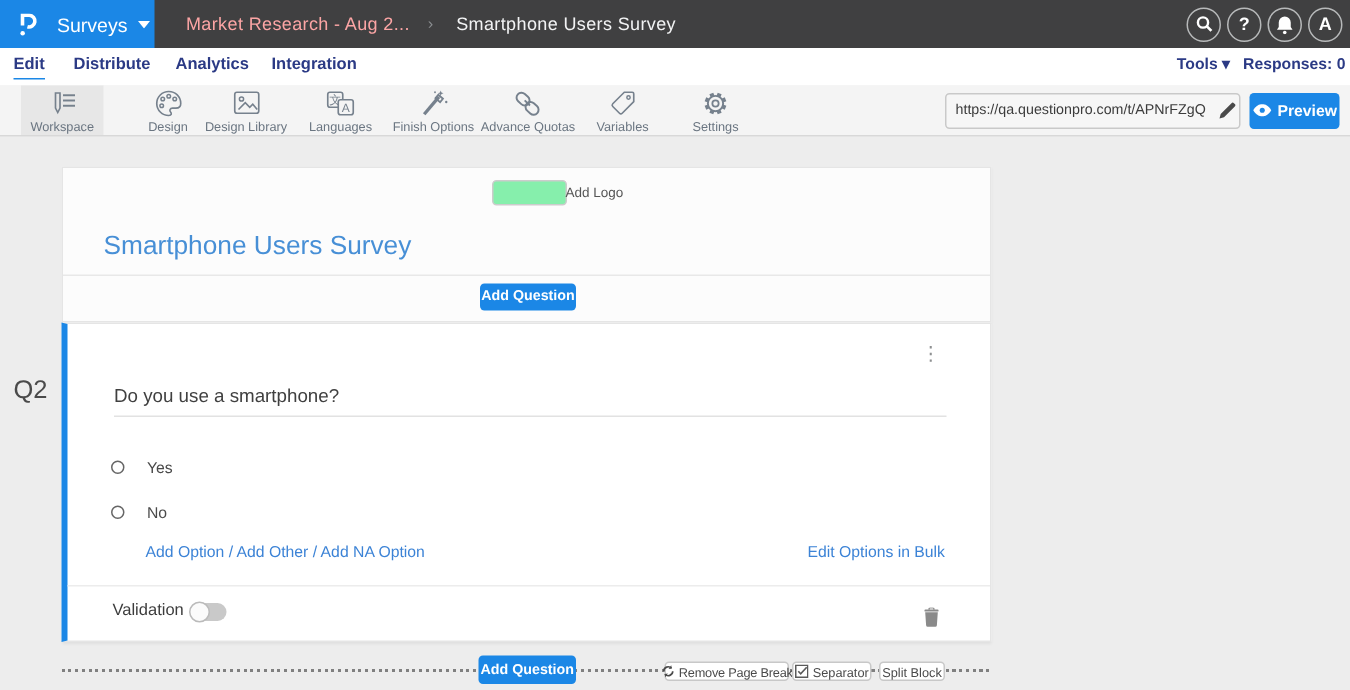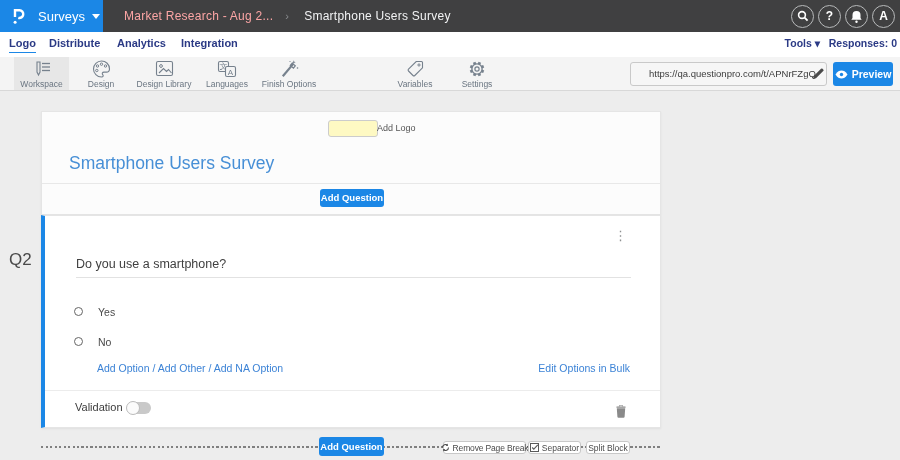--- a/index.html
+++ b/index.html
@@ -28,27 +28,27 @@
 .nav .resp { position:absolute; right:3px; top:0; line-height:23px; font-size:10.5px; font-weight:600; color:#2b3a85; }
 
 
 .toolbar { position:absolute; top:57px; left:0; width:900px; height:34px; background:#f4f4f4; border-bottom:1px solid #d8d8d8; }
 .tool { position:absolute; top:0; height:33px; text-align:center; color:#6a7581; }
 .tool svg { display:block; margin:3px auto 0; }
 .tool .lbl { font-size:8.5px; display:block; margin-top:1px; }
 .tool.active { background:#e7e7e7; }
 
 
-.urlbox { position:absolute; left:630px; top:62px; width:197px; height:24px; background:#f6f6f6; border:1px solid #c9c9c9; border-radius:3px; font-size:9.5px; color:#3c3c3c; line-height:22px; padding-left:18px; white-space:nowrap; overflow:hidden; }
+.urlbox { position:absolute; left:630px; top:62px; width:197px; height:24px; background:#f6f6f6; border:1px solid #c9c9c9; border-radius:3px; font-size:9.5px; color:#3c3c3c; line-height:22px; padding-left:6px; white-space:nowrap; overflow:hidden; }
 .urlpen { position:absolute; left:812px; top:68px; }
 .prevbtn { position:absolute; left:833px; top:62px; width:60px; height:24px; background:#1b87e6; border-radius:3px; color:#fff; font-size:10.5px; white-space:nowrap; font-weight:bold; text-align:center; line-height:24px; }
 
 
 .card1 { position:absolute; left:41px; top:111px; width:620px; height:104px; background:#fcfcfc; border:1px solid #e5e5e5; box-shadow:0 1px 2px rgba(0,0,0,0.06); }
-.addlogo { position:absolute; left:286px; top:8px; width:47px; white-space:nowrap; height:17px; background:#fef9c3; border:1px solid #ccc; border-radius:3px; font-size:9px; color:#555; text-align:center; line-height:15px;padding-left:48px; }
+.addlogo { position:absolute; left:286px; top:8px; width:47px; white-space:nowrap; height:17px; background:#86efac; border:1px solid #ccc; border-radius:3px; font-size:9px; color:#555; text-align:center; line-height:15px;padding-left:48px; }
 .stitle { position:absolute; left:27px; top:41px; font-size:17.5px; color:#478fd6; }
 .carddiv { position:absolute; left:0; right:0; top:71px; border-top:1px solid #e8e8e8; }
 .addq1 { position:absolute; left:278px; top:77px; width:64px; height:18px; background:#1b87e6; border-radius:3px; color:#fff; font-size:9.5px; font-weight:bold; text-align:center; line-height:18px; white-space:nowrap; }
 
 .qblock { position:absolute; left:41px; top:215px; width:620px; height:213px; background:#fff; border:1px solid #e5e5e5; border-left:4px solid #1b87e6; box-shadow:0 1px 2px rgba(0,0,0,0.06); }
 .qlabel { position:absolute; left:9px; top:250px; font-size:17px; color:#4a4a4a; }
 .qtabs { position:absolute; right:61px; top:18px; font-size:10px; color:#8e9091; }
 .qtabs span { margin-left:10px; }
 .qtabs span.logic { margin-left:8px; }
 .qtabs .logic { border-bottom:2px solid #cf3f2e; padding:0 2px 3px; margin-right:-2px; }
@@ -104,39 +104,39 @@
       <svg width="13" height="13" viewBox="0 0 13 13">
           <path d="M6.5 1 a4 4 0 0 1 4 4 v3 l1.2 1.8 H1.3 L2.5 8 V5 a4 4 0 0 1 4-4 Z" fill="#fff"></path>
           <circle cx="6.5" cy="11.7" r="1.2" fill="#fff"></circle>
         </svg>
     </div>
     <div class="circbtn">A</div>
   </div>
 </div>
 
 <div class="nav">
-  <a class="t1">Logo</a>
+  <a class="t1">Edit</a>
     <a class="t2">Distribute</a>
     <a class="t3">Analytics</a>
     <a class="t4">Integration</a>
   <span class="tools">Tools ▾</span>
   <span class="resp">Responses: 0</span>
 </div>
 
 <div class="toolbar">
   <div class="tool active" style="left:14px; width:55px;">
     <svg width="20" height="18" viewBox="0 0 20 18">
         <path d="M5 2 v10 l1.5 3 l1.5 -3 V2 Z" fill="none" stroke="#76818d" stroke-width="1.1"></path>
         <line x1="10" y1="3.5" x2="18" y2="3.5" stroke="#76818d" stroke-width="1.3"></line>
         <line x1="10" y1="7" x2="18" y2="7" stroke="#76818d" stroke-width="1.3"></line>
         <line x1="10" y1="10.5" x2="18" y2="10.5" stroke="#76818d" stroke-width="1.3"></line>
       </svg>
     <span class="lbl">Workspace</span>
   </div>
-  <div class="tool" style="left:77px; width:48px;">
+  <div class="tool" style="left:88px; width:48px;">
     <svg width="19" height="18" viewBox="0 0 19 18">
         <path d="M9.5 1 a8 8 0 1 0 0 16 c2 0 2-1.4 1.2-2.3 c-0.9-1 -0.4-2.6 1.3-2.6 h2.3 c2 0 3.2-1.3 3.2-3.1 C17.5 4.3 13.9 1 9.5 1 Z" fill="none" stroke="#76818d" stroke-width="1.1"></path>
         <circle cx="5.5" cy="6" r="1.2" fill="none" stroke="#76818d"></circle>
         <circle cx="9.5" cy="4.2" r="1.2" fill="none" stroke="#76818d"></circle>
         <circle cx="13.5" cy="6" r="1.2" fill="none" stroke="#76818d"></circle>
         <circle cx="4.8" cy="10.5" r="1.2" fill="none" stroke="#76818d"></circle>
       </svg>
     <span class="lbl">Design</span>
   </div>
   <div class="tool" style="left:130px; width:68px;">
@@ -158,20 +158,30 @@
   </div>
   <div class="tool" style="left:258px; width:62px;">
     <svg width="19" height="18" viewBox="0 0 19 18">
         <path d="M2.8 16.2 L12.6 4.6" stroke="#76818d" stroke-width="2.2" fill="none"></path>
         <path d="M12.2 3.2 l3.1 2.6 l-1.9 2.3 l-3.1 -2.6 Z" fill="none" stroke="#76818d" stroke-width="1.2"></path>
         <path d="M13.8 0.3 l0.5 1.4 l1.4 0.5 l-1.4 0.5 l-0.5 1.4 l-0.5 -1.4 l-1.4 -0.5 l1.4 -0.5 Z" fill="#76818d"></path>
         <circle cx="17.5" cy="8" r="0.8" fill="#76818d"></circle>
         <circle cx="10" cy="1.5" r="0.6" fill="#76818d"></circle>
       </svg>
     <span class="lbl">Finish Options</span>
+  </div>
+  <div class="tool" style="left:317px; width:70px;">
+    <svg width="20" height="18" viewBox="0 0 20 18">
+        <g fill="none" stroke="#76818d" stroke-width="1.3">
+          <rect x="-4.2" y="-2.9" width="9.4" height="6.6" rx="3.3" transform="translate(6.6 5.4) rotate(42)"></rect>
+          <rect x="-4.2" y="-2.9" width="9.4" height="6.6" rx="3.3" transform="translate(12.6 11.6) rotate(42)"></rect>
+          <line x1="7.8" y1="6.9" x2="11.3" y2="10.3"></line>
+        </g>
+      </svg>
+    <span class="lbl">Advance Quotas</span>
   </div>
   <div class="tool" style="left:392px; width:46px;">
     <svg width="18" height="18" viewBox="0 0 18 18">
         <path d="M10.2 1.5 h5.3 a1 1 0 0 1 1 1 v5.3 L8.8 15.5 a1.3 1.3 0 0 1 -1.8 0 L2.5 11 a1.3 1.3 0 0 1 0 -1.8 Z" fill="none" stroke="#76818d" stroke-width="1.1"></path>
         <circle cx="13" cy="5" r="1.1" fill="none" stroke="#76818d"></circle>
       </svg>
     <span class="lbl">Variables</span>
   </div>
   <div class="tool" style="left:455px; width:44px;">
     <svg width="18" height="18" viewBox="0 0 18 18">

